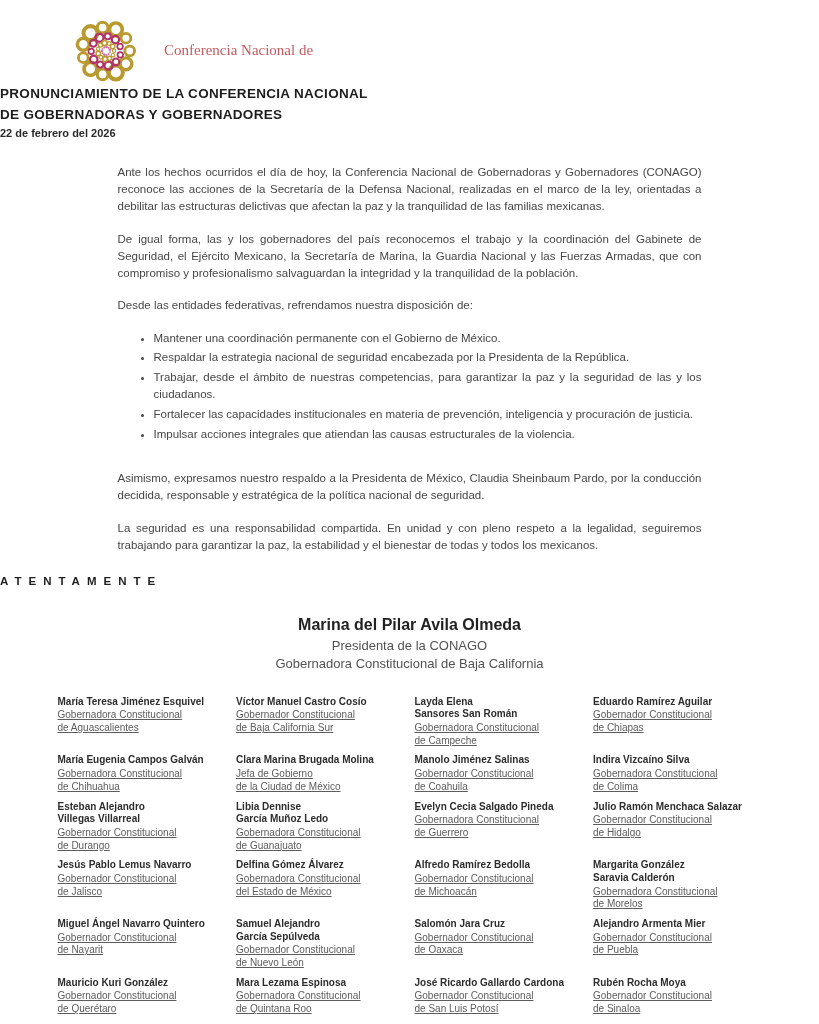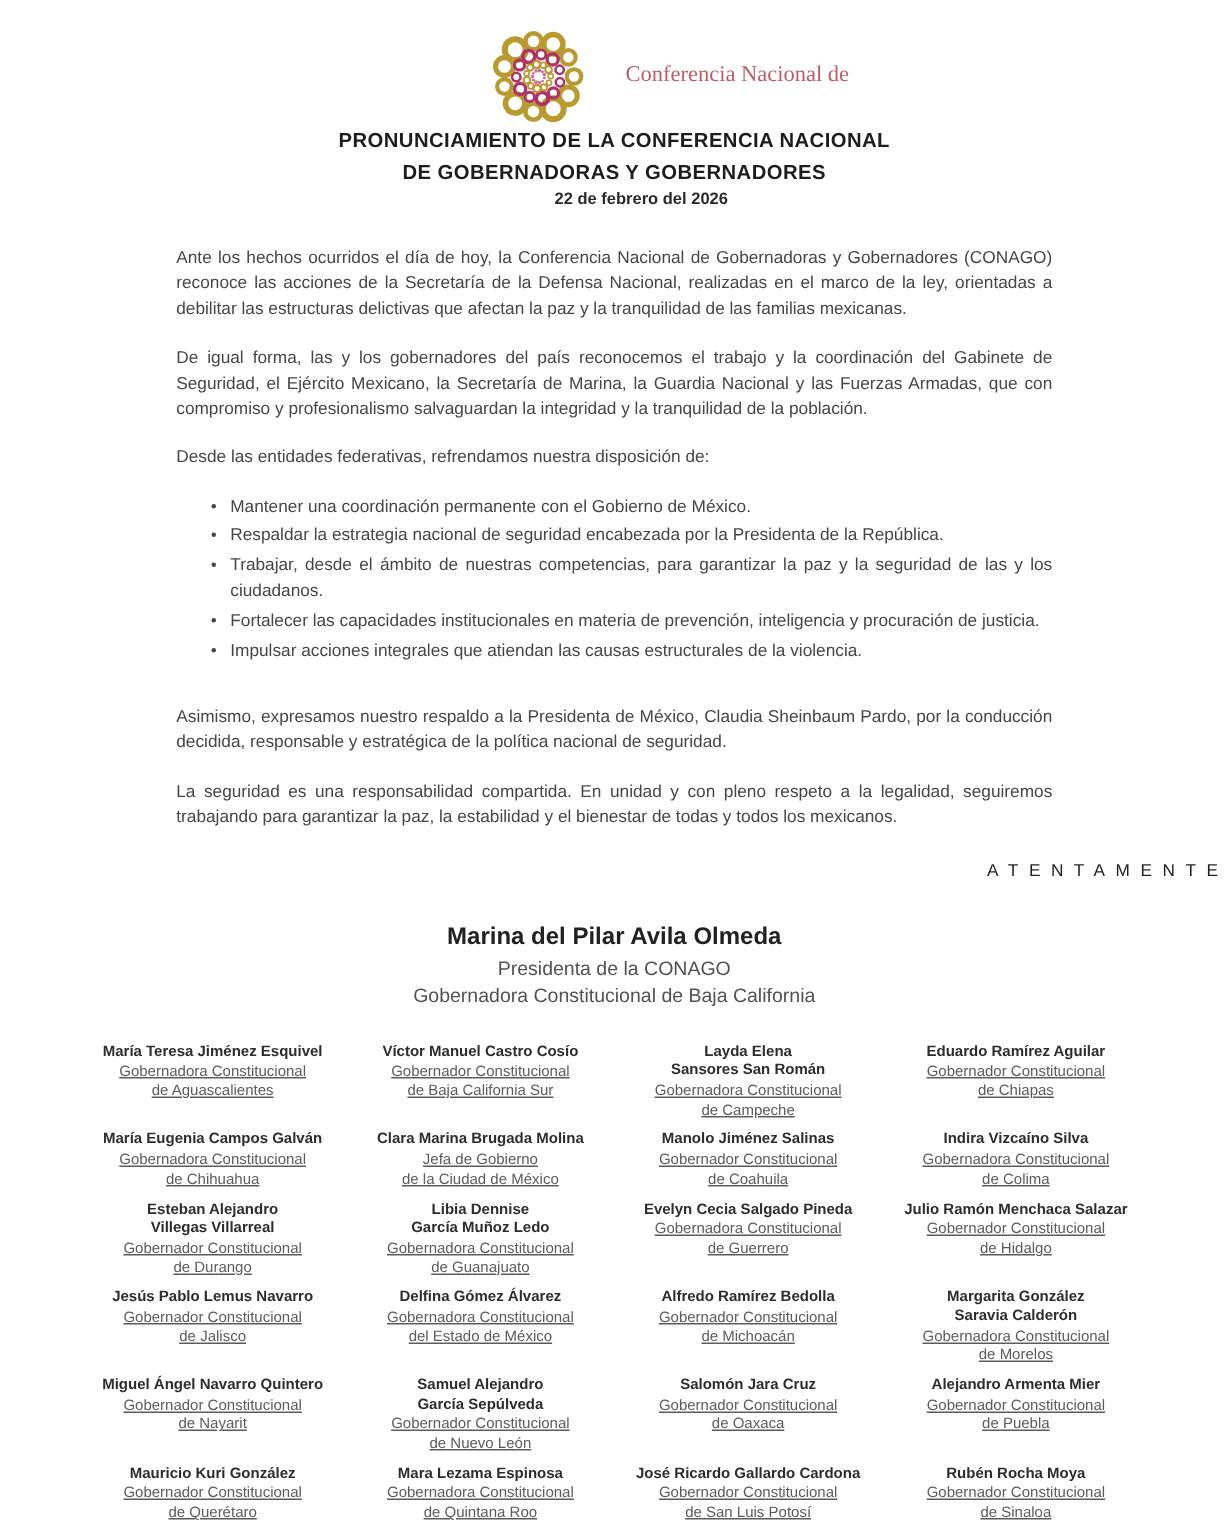--- a/index.html
+++ b/index.html
@@ -15,75 +15,74 @@
     overflow: hidden;
   }
   
   .header {
     display: flex;
     align-items: center;
     gap: 10px;
     padding: 24px 0 0 58px;
     height: 78px;
     box-sizing: border-box;
-    justify-content: center;
   }
   .logo-mark { width: 96px; height: 74px; flex: 0 0 auto; }
   .logo-text {
     font-family: "Liberation Serif", "DejaVu Serif", serif;
     font-size: 15px;
     line-height: 1.3;
     text-align: center;
     color: #c25b60;
   }
   
-  .title-block { text-align: center; margin-top: 6px; color: #1d1d1d; }
+  .title-block { text-align: left; margin-top: 6px; color: #1d1d1d; }
   .title-line {
     font-size: 13.5px;
     font-weight: bold;
     letter-spacing: 0.3px;
     line-height: 1.55;
   }
-  .doc-date { font-size: 11px; font-weight: bold; color: #2a2a2a; margin-top: 1px; padding-left: 36px; }
+  .doc-date { font-size: 11px; font-weight: bold; color: #2a2a2a; margin-top: 1px; }
   
   .content {
     width: 584px;
     margin: 25px auto 0;
     font-size: 11.5px;
     line-height: 1.5;
     text-align: justify;
     color: #464646;
   }
   .content p { margin: 0 0 15px 0; }
   .content ul { margin: 0 0 15px 22px; padding-left: 14px; }
   .content li { margin-bottom: 2.5px; text-align: justify; }
   .para-asimismo { margin-top: 27px !important; }
   .closing {
-    text-align: right;
-    font-weight: normal;
+    text-align: left;
+    font-weight: bold;
     font-size: 11.5px;
     letter-spacing: 7px;
     color: #1f1f1f;
     margin: 21px 0 27px 0;
   }
   
   .president { text-align: center; margin-bottom: 22px; line-height: 1.42; }
   .president-name { font-weight: bold; font-size: 16px; color: #222222; }
   .president-role { font-size: 13px; color: #525252; }
   
   .sign-grid {
     width: 704px;
     margin: 0 auto;
     display: grid;
     grid-template-columns: repeat(4, 1fr);
     column-gap: 10px;
     row-gap: 7px;
     align-items: start;
   }
-  .sign-cell { text-align: center; }
+  .sign-cell { }
   .sign-name {
     font-weight: bold;
     font-size: 10px;
     color: #2d2d2d;
     line-height: 1.27;
     white-space: pre-line;
   }
   .sign-role {
     font-size: 10px;
     color: #5c5c5c;

